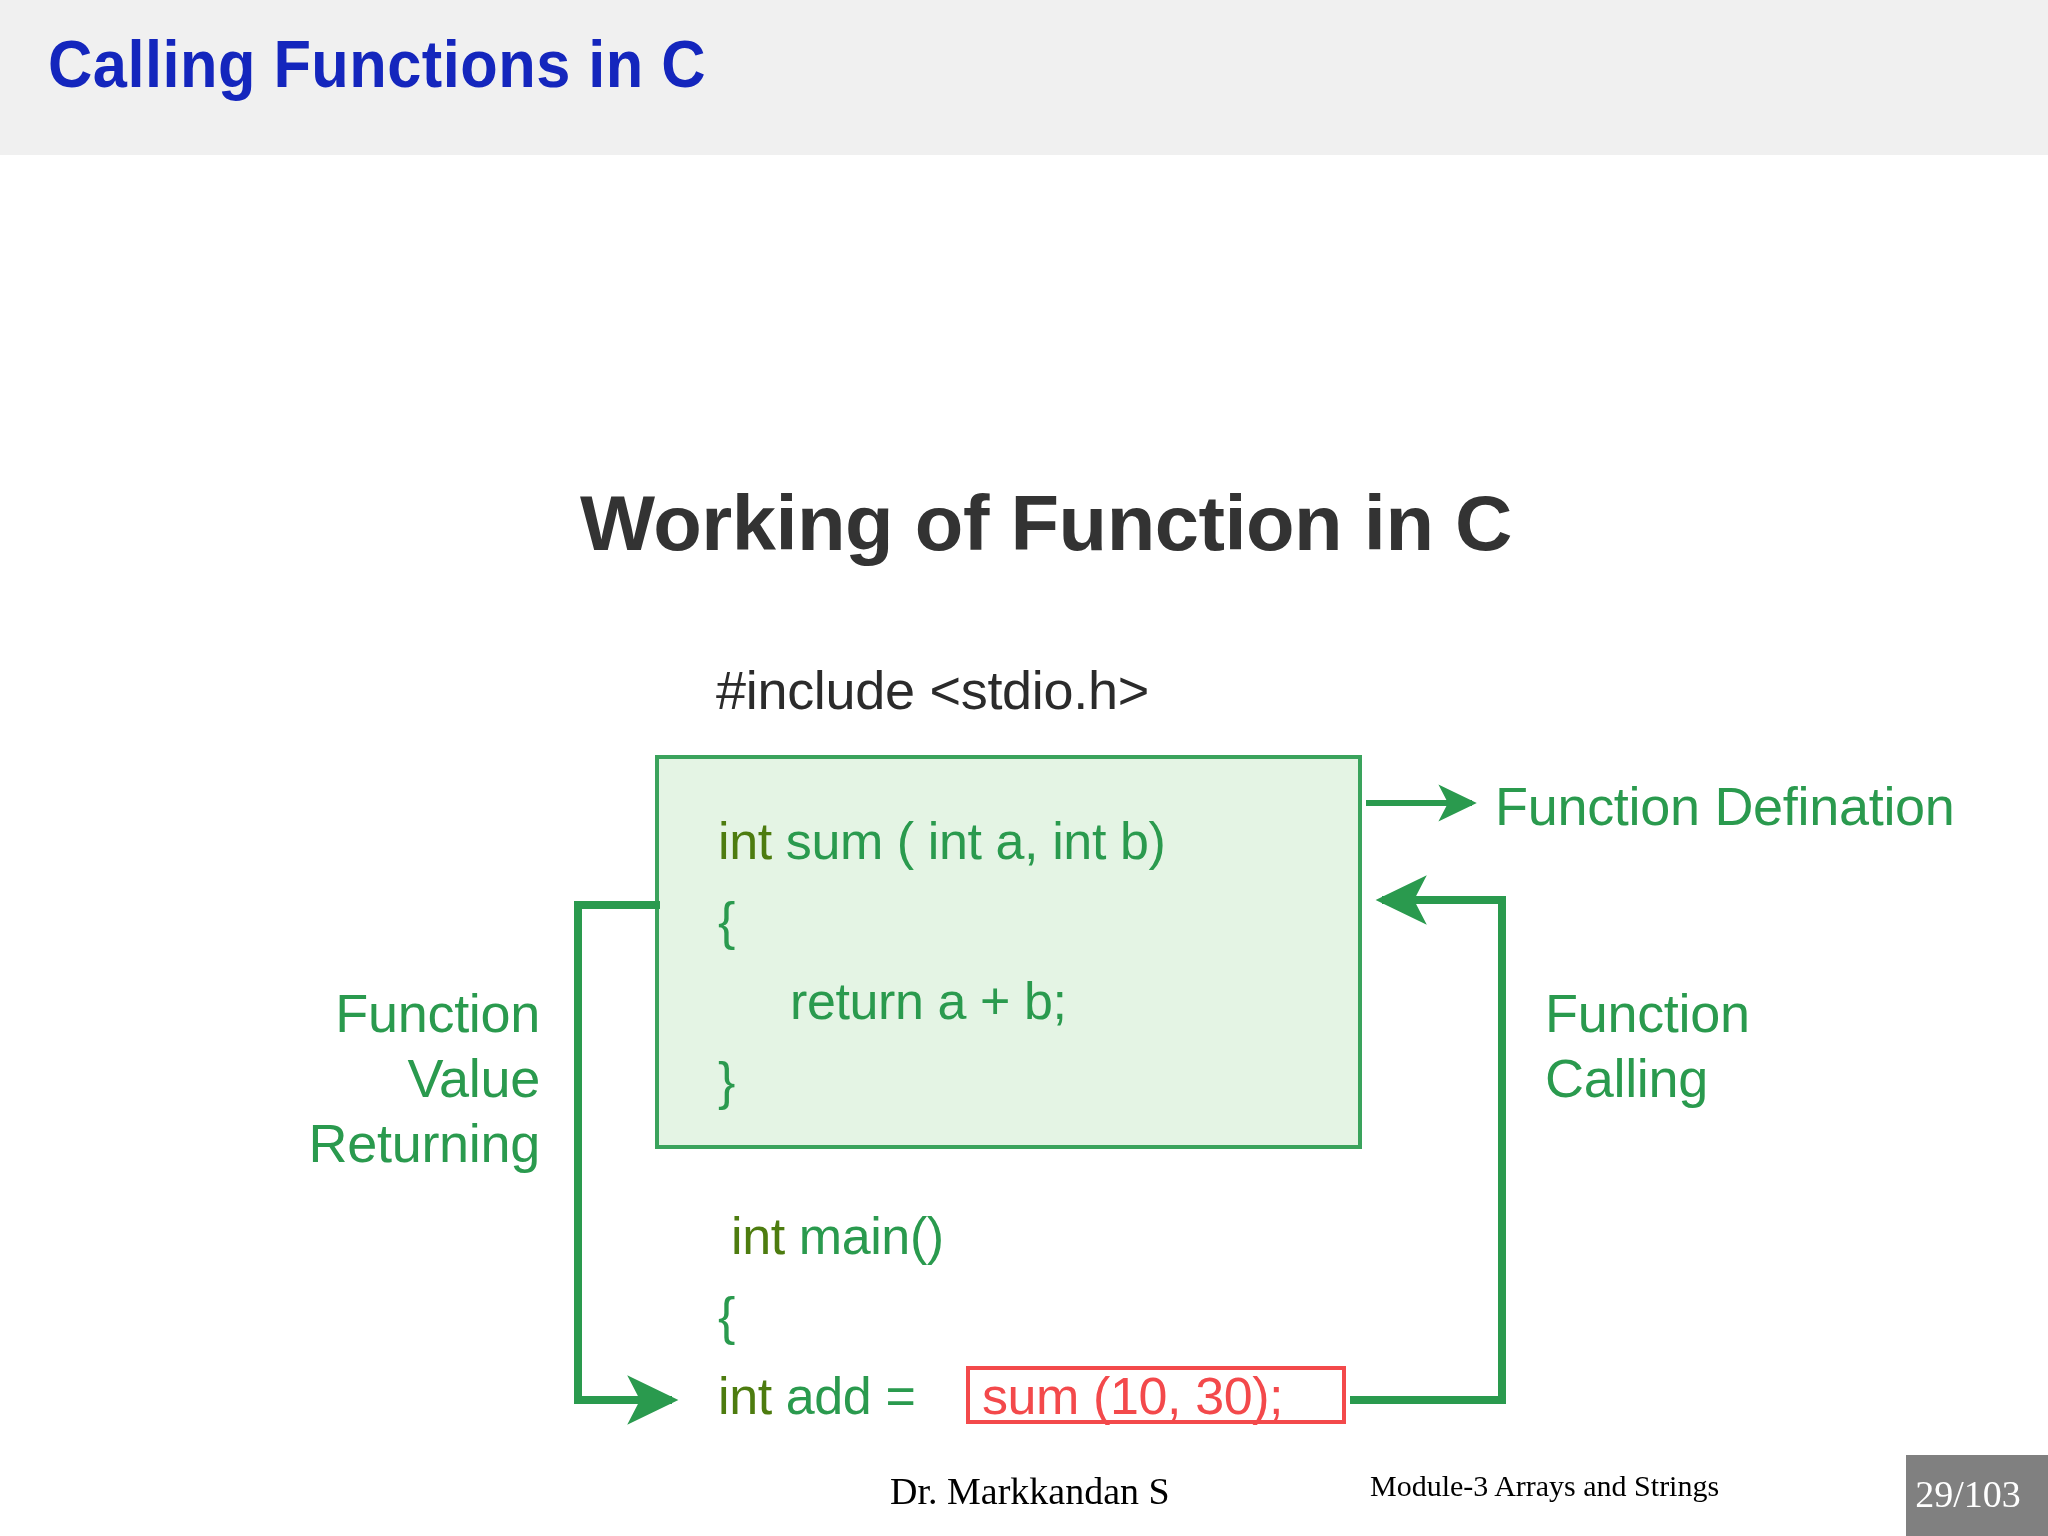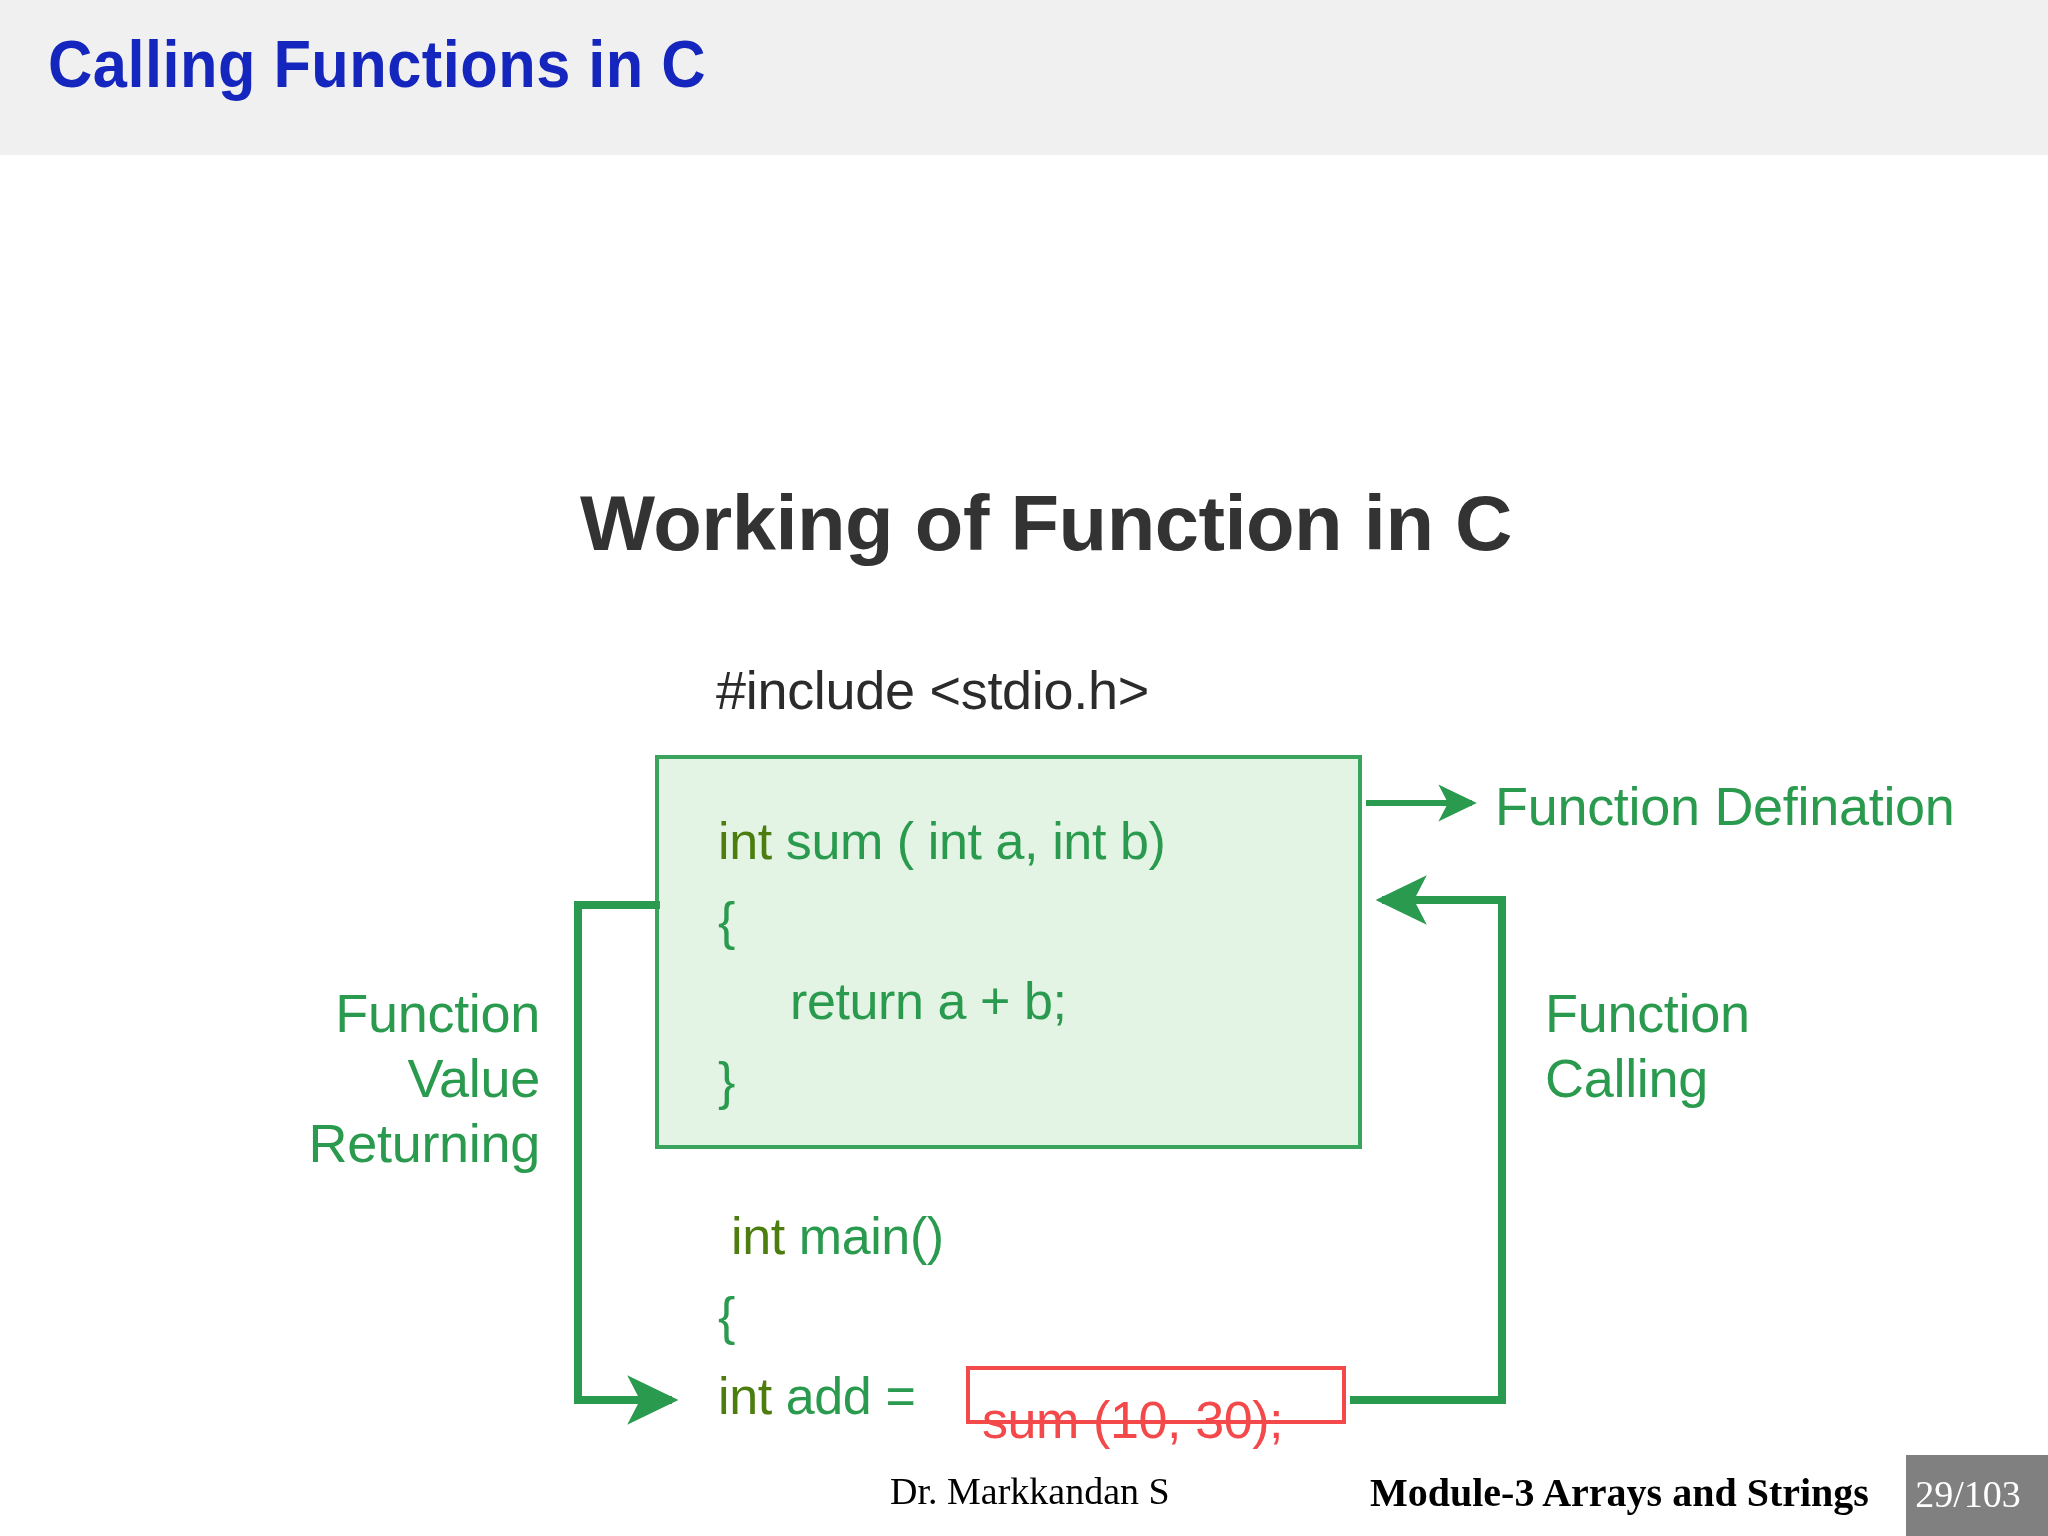--- a/index.html
+++ b/index.html
@@ -139,21 +139,20 @@
   #call-highlight-text {
     position: absolute;
     left: 982px;
     top: 1203px;
     font-family: "Liberation Sans Narrow", "Liberation Sans", sans-serif;
     font-size: 52px;
     font-weight: 500;
     color: #f3494b;
     white-space: nowrap;
     letter-spacing: -0.4px;
-    margin-top: 24px;
   }
 
   
   #label-func-def {
     position: absolute;
     left: 1495px;
     top: 612px;
     font-family: "Liberation Sans Narrow", "Liberation Sans", sans-serif;
     font-size: 54px;
     font-weight: 500;
@@ -215,22 +214,22 @@
     font-size: 38px;
     font-weight: normal;
     color: #000000;
     white-space: nowrap;
   }
   #footer-module {
     position: absolute;
     left: 1370px;
     top: 14px;
     font-family: "Liberation Serif", serif;
-    font-size: 40px;
-    font-weight: bold;
+    font-size: 30px;
+    font-weight: normal;
     color: #000000;
     white-space: nowrap;
   }
   #footer-pagebox {
     position: absolute;
     left: 1906px;
     top: 0px;
     width: 142px;
     height: 81px;
     background: #808080;

